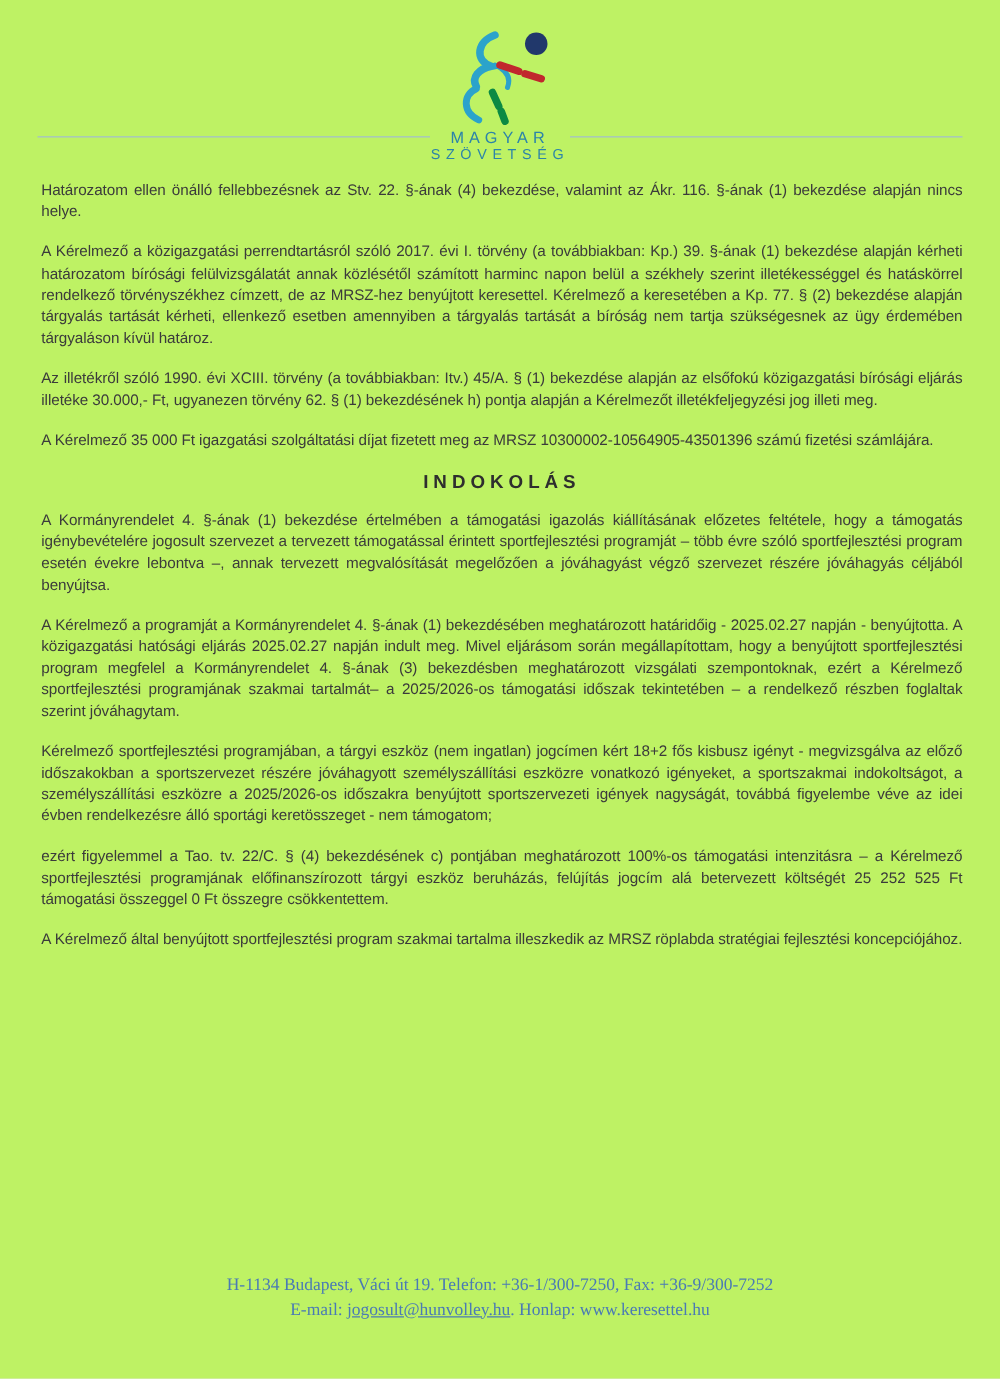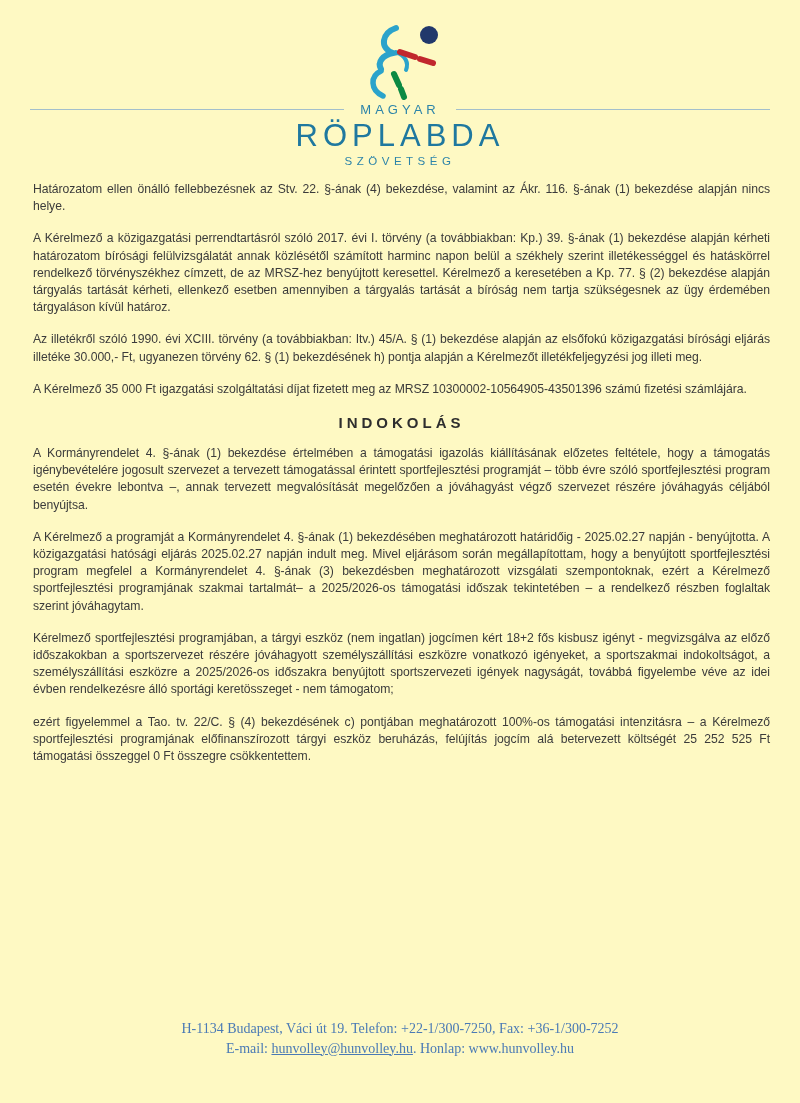--- a/index.html
+++ b/index.html
@@ -1,21 +1,21 @@
 <!DOCTYPE html>
 <html><head>
 <meta charset="utf-8">
 <style>
   * { margin:0; padding:0; box-sizing:border-box; }
   html,body { background:#e8e8e8; }
   .page {
     position:relative;
     width:800px; height:1103px;
     margin:0 auto;
-    background:#fef9c3;
+    background:#bef264;
     font-family:"Liberation Sans", sans-serif;
     color:#3b3b3b;
     overflow:hidden;
   }
   
   .logo-block { padding-top:24px; text-align:center; }
   .logo-figure { display:block; margin:0 auto; }
   .magyar-row {
     display:flex; align-items:center; justify-content:center;
     width:740px; margin:2px auto 0 auto;
@@ -81,36 +81,36 @@
 
       <path d="M64,50 L69,61" fill="none" stroke-width="6" stroke-linecap="round" stroke="#0c8a43"></path>
       <path d="M71,65 L74,73" fill="none" stroke-width="6" stroke-linecap="round" stroke="#0c8a43"></path>
     </svg>
 
     <div class="magyar-row">
       <div class="rule"></div>
       <div class="magyar-text">MAGYAR</div>
       <div class="rule"></div>
     </div>
-    <div class="roplabda-text">RÖPLABDA</div>
     <div class="szovetseg-text">SZÖVETSÉG</div>
   </div>
 
   <div class="content">
     <p class="para">Határozatom ellen önálló fellebbezésnek az Stv. 22. §-ának (4) bekezdése, valamint az Ákr. 116. §-ának (1) bekezdése alapján nincs helye.</p>
     <p class="para">A Kérelmező a közigazgatási perrendtartásról szóló 2017. évi I. törvény (a továbbiakban: Kp.) 39. §-ának (1) bekezdése alapján kérheti határozatom bírósági felülvizsgálatát annak közlésétől számított harminc napon belül a székhely szerint illetékességgel és hatáskörrel rendelkező törvényszékhez címzett, de az MRSZ-hez benyújtott keresettel. Kérelmező a keresetében a Kp. 77. § (2) bekezdése alapján tárgyalás tartását kérheti, ellenkező esetben amennyiben a tárgyalás tartását a bíróság nem tartja szükségesnek az ügy érdemében tárgyaláson kívül határoz.</p>
     <p class="para">Az illetékről szóló 1990. évi XCIII. törvény (a továbbiakban: Itv.) 45/A. § (1) bekezdése alapján az elsőfokú közigazgatási bírósági eljárás illetéke 30.000,- Ft, ugyanezen törvény 62. § (1) bekezdésének h) pontja alapján a Kérelmezőt illetékfeljegyzési jog illeti meg.</p>
     <p class="para">A Kérelmező 35 000 Ft igazgatási szolgáltatási díjat fizetett meg az MRSZ 10300002-10564905-43501396 számú fizetési számlájára.</p>
 
     <div class="section-heading">INDOKOLÁS</div>
 
     <p class="para">A Kormányrendelet 4. §-ának (1) bekezdése értelmében a támogatási igazolás kiállításának előzetes feltétele, hogy a támogatás igénybevételére jogosult szervezet a tervezett támogatással érintett sportfejlesztési programját – több évre szóló sportfejlesztési program esetén évekre lebontva –, annak tervezett megvalósítását megelőzően a jóváhagyást végző szervezet részére jóváhagyás céljából benyújtsa.</p>
     <p class="para">A Kérelmező a programját a Kormányrendelet 4. §-ának (1) bekezdésében meghatározott határidőig - 2025.02.27 napján - benyújtotta. A közigazgatási hatósági eljárás 2025.02.27 napján indult meg. Mivel eljárásom során megállapítottam, hogy a benyújtott sportfejlesztési program megfelel a Kormányrendelet 4. §-ának (3) bekezdésben meghatározott vizsgálati szempontoknak, ezért a Kérelmező sportfejlesztési programjának szakmai tartalmát– a 2025/2026-os támogatási időszak tekintetében – a rendelkező részben foglaltak szerint jóváhagytam.</p>
     <p class="para">Kérelmező sportfejlesztési programjában, a tárgyi eszköz (nem ingatlan) jogcímen kért 18+2 fős kisbusz igényt - megvizsgálva az előző időszakokban a sportszervezet részére jóváhagyott személyszállítási eszközre vonatkozó igényeket, a sportszakmai indokoltságot, a személyszállítási eszközre a 2025/2026-os időszakra benyújtott sportszervezeti igények nagyságát, továbbá figyelembe véve az idei évben rendelkezésre álló sportági keretösszeget - nem támogatom;</p>
     <p class="para">ezért figyelemmel a Tao. tv. 22/C. § (4) bekezdésének c) pontjában meghatározott 100%-os támogatási intenzitásra – a Kérelmező sportfejlesztési programjának előfinanszírozott tárgyi eszköz beruházás, felújítás jogcím alá betervezett költségét 25 252 525 Ft támogatási összeggel 0 Ft összegre csökkentettem.</p>
+    <p class="para">A Kérelmező által benyújtott sportfejlesztési program szakmai tartalma illeszkedik az MRSZ röplabda stratégiai fejlesztési koncepciójához.</p>
   </div>
 
   <div class="footer">
-    <div class="footer-line">H-1134 Budapest, Váci út 19. Telefon: +22-1/300-7250, Fax: +36-1/300-7252</div>
-    <div class="footer-line"><span>E-mail: </span><span class="email-link">hunvolley@hunvolley.hu</span><span>. Honlap: www.hunvolley.hu</span></div>
+    <div class="footer-line">H-1134 Budapest, Váci út 19. Telefon: +36-1/300-7250, Fax: +36-9/300-7252</div>
+    <div class="footer-line"><span>E-mail: </span><span class="email-link">jogosult@hunvolley.hu</span><span>. Honlap: www.keresettel.hu</span></div>
   </div>
 
 </div>
 
 </body></html>

